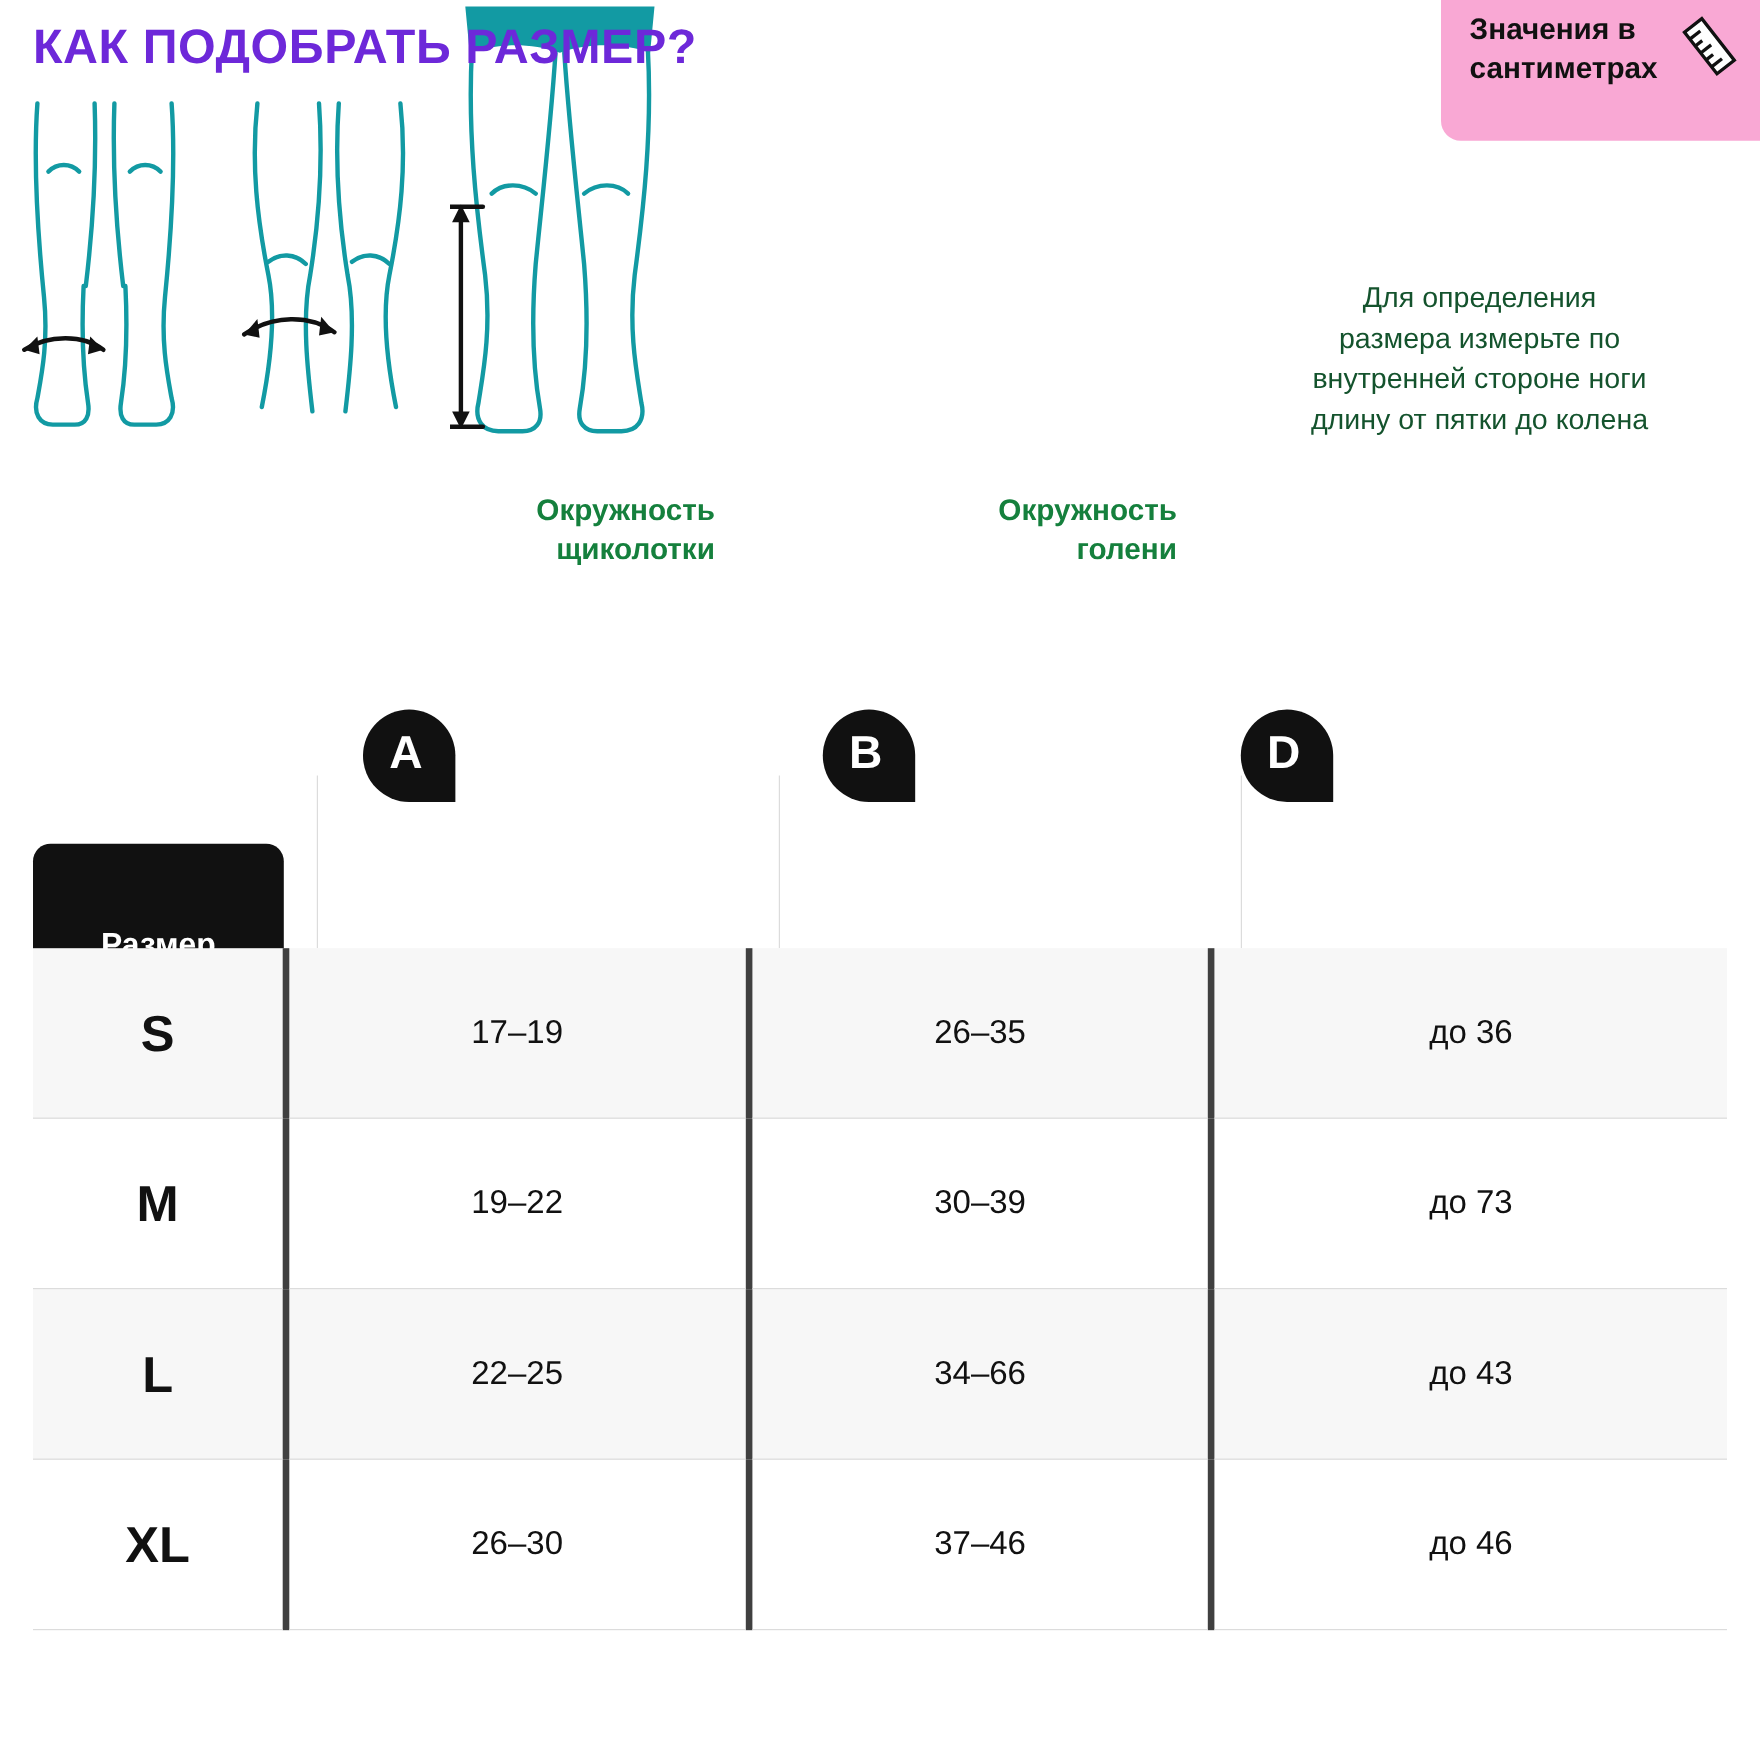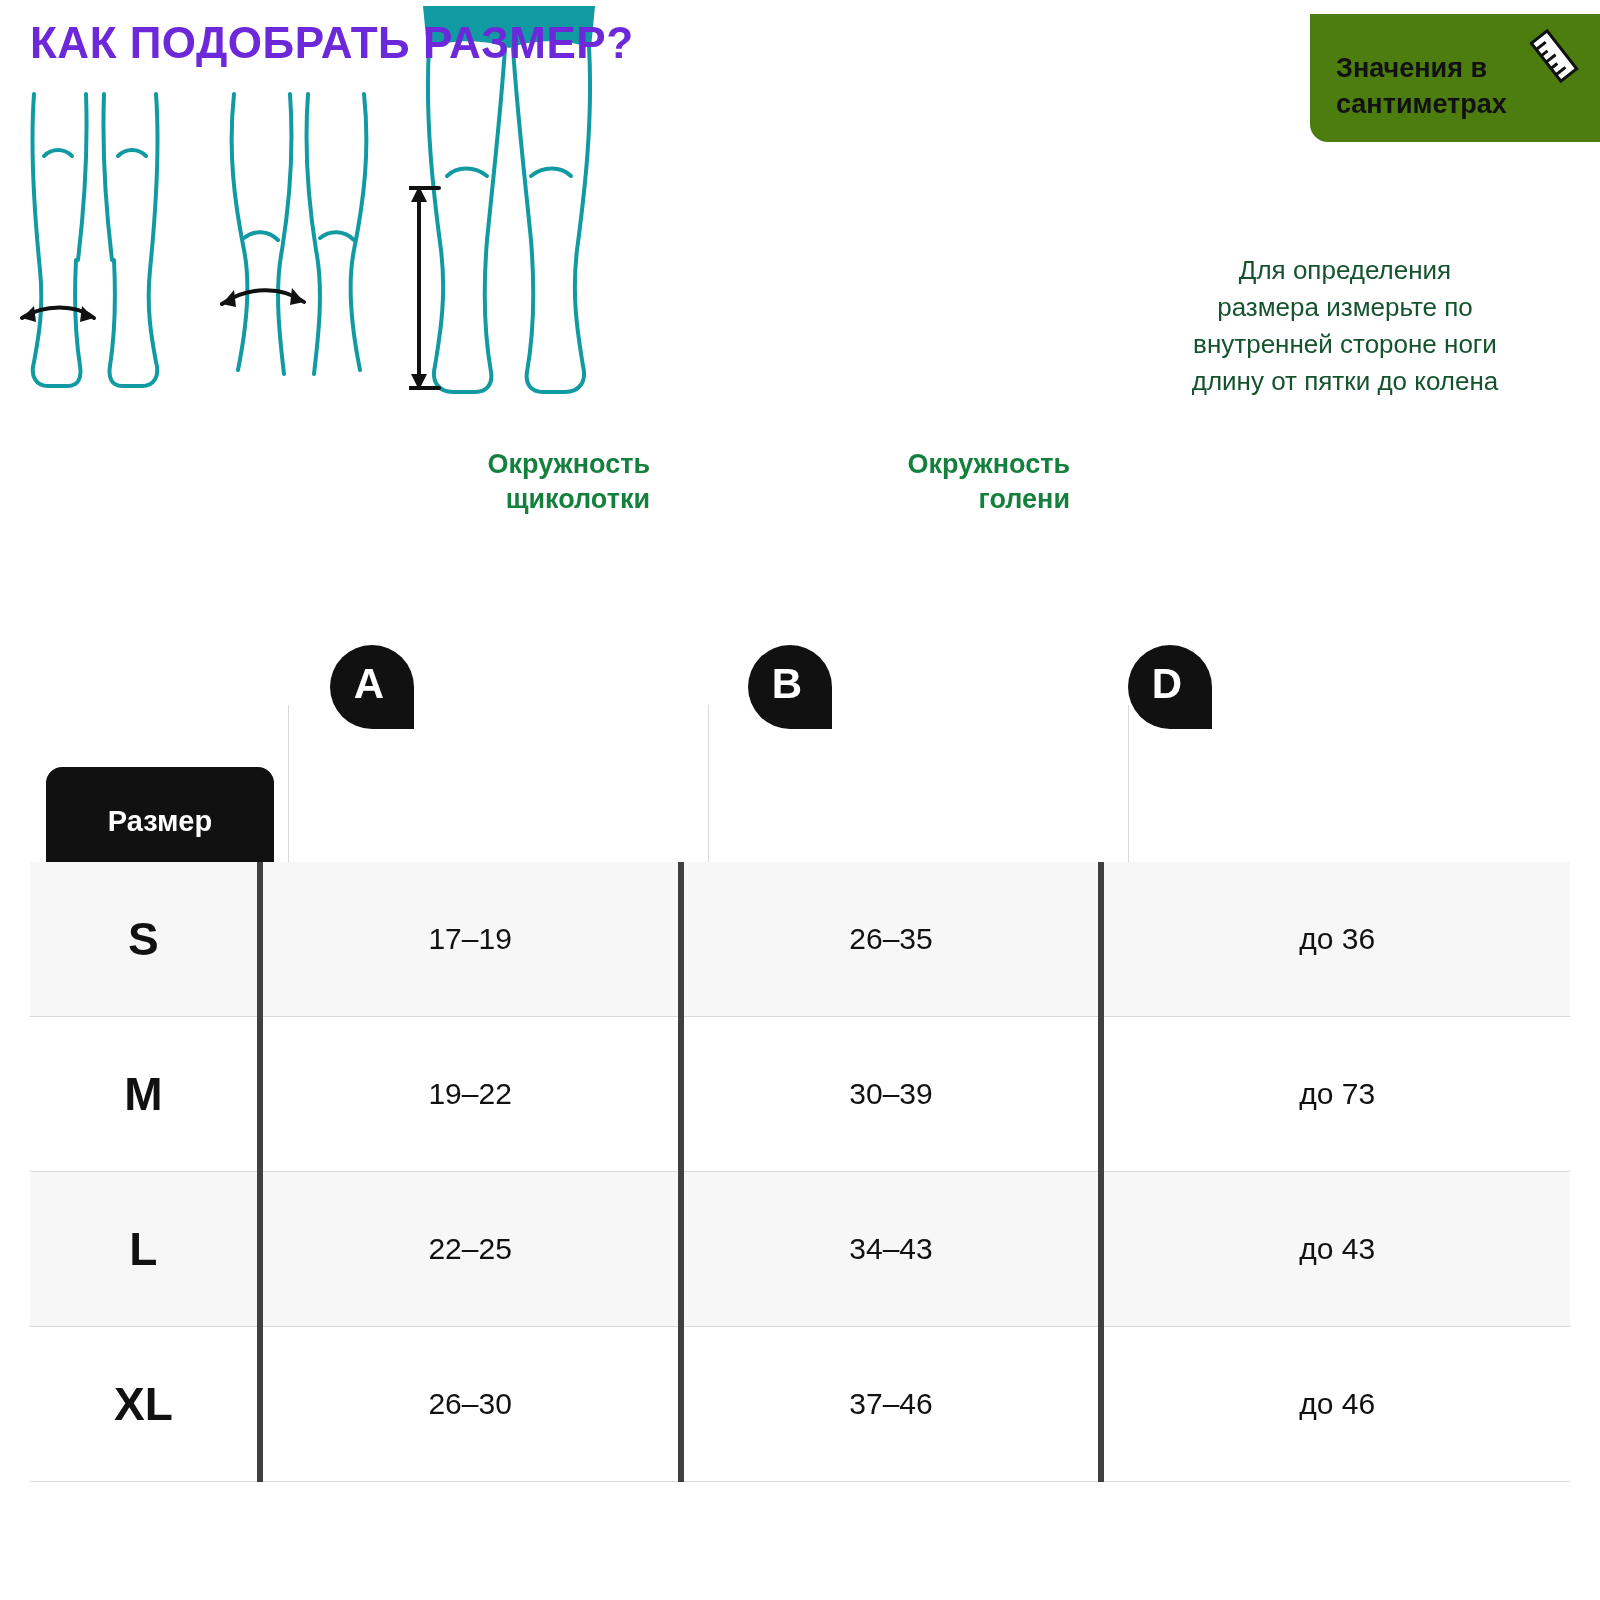--- a/index.html
+++ b/index.html
@@ -25,27 +25,27 @@
     font-weight: bold;
     letter-spacing: 0.5px;
     color: #6d28d9;
     text-transform: uppercase;
     text-align: center;
   }
 
   .units-badge {
     position: absolute;
     right: 0;
-    top: 14px;
+    top: 0;
     width: 290px;
     height: 128px;
-    background: #4d7c0f;
+    background: #f9a8d4;
     border-bottom-left-radius: 18px;
     box-sizing: border-box;
-    padding: 36px 26px 0 26px;
+    padding: 8px 26px 0 26px;
   }
   .units-badge .units-text {
     font-size: 27px;
     font-weight: bold;
     line-height: 1.35;
     color: #111111;
     width: 200px;
   }
   .units-badge .ruler-icon {
     position: absolute;
@@ -113,23 +113,22 @@
   .size-tab {
     position: absolute;
     left: 0;
     top: 62px;
     width: 228px;
     height: 109px;
     background: #111111;
     border-top-left-radius: 16px;
     border-top-right-radius: 16px;
     display: flex;
-    align-items: center;
+    align-items: flex-end;
     justify-content: center;
-    margin-left: 16px;
   }
   .size-tab .label {
     color: #ffffff;
     font-size: 29px;
     font-weight: bold;
   }
 
   table.size-table {
     position: absolute;
     left: 0;
@@ -301,21 +300,21 @@
       </tr>
       <tr>
         <td class="size-cell">M</td>
         <td class="val-cell col-a">19–22</td>
         <td class="val-cell col-b">30–39</td>
         <td class="val-cell col-d">до 73</td>
       </tr>
       <tr class="alt">
         <td class="size-cell">L</td>
         <td class="val-cell col-a">22–25</td>
-        <td class="val-cell col-b">34–43</td>
+        <td class="val-cell col-b">34–66</td>
         <td class="val-cell col-d">до 43</td>
       </tr>
       <tr>
         <td class="size-cell">XL</td>
         <td class="val-cell col-a">26–30</td>
         <td class="val-cell col-b">37–46</td>
         <td class="val-cell col-d">до 46</td>
       </tr>
     </tbody>
   </table>

